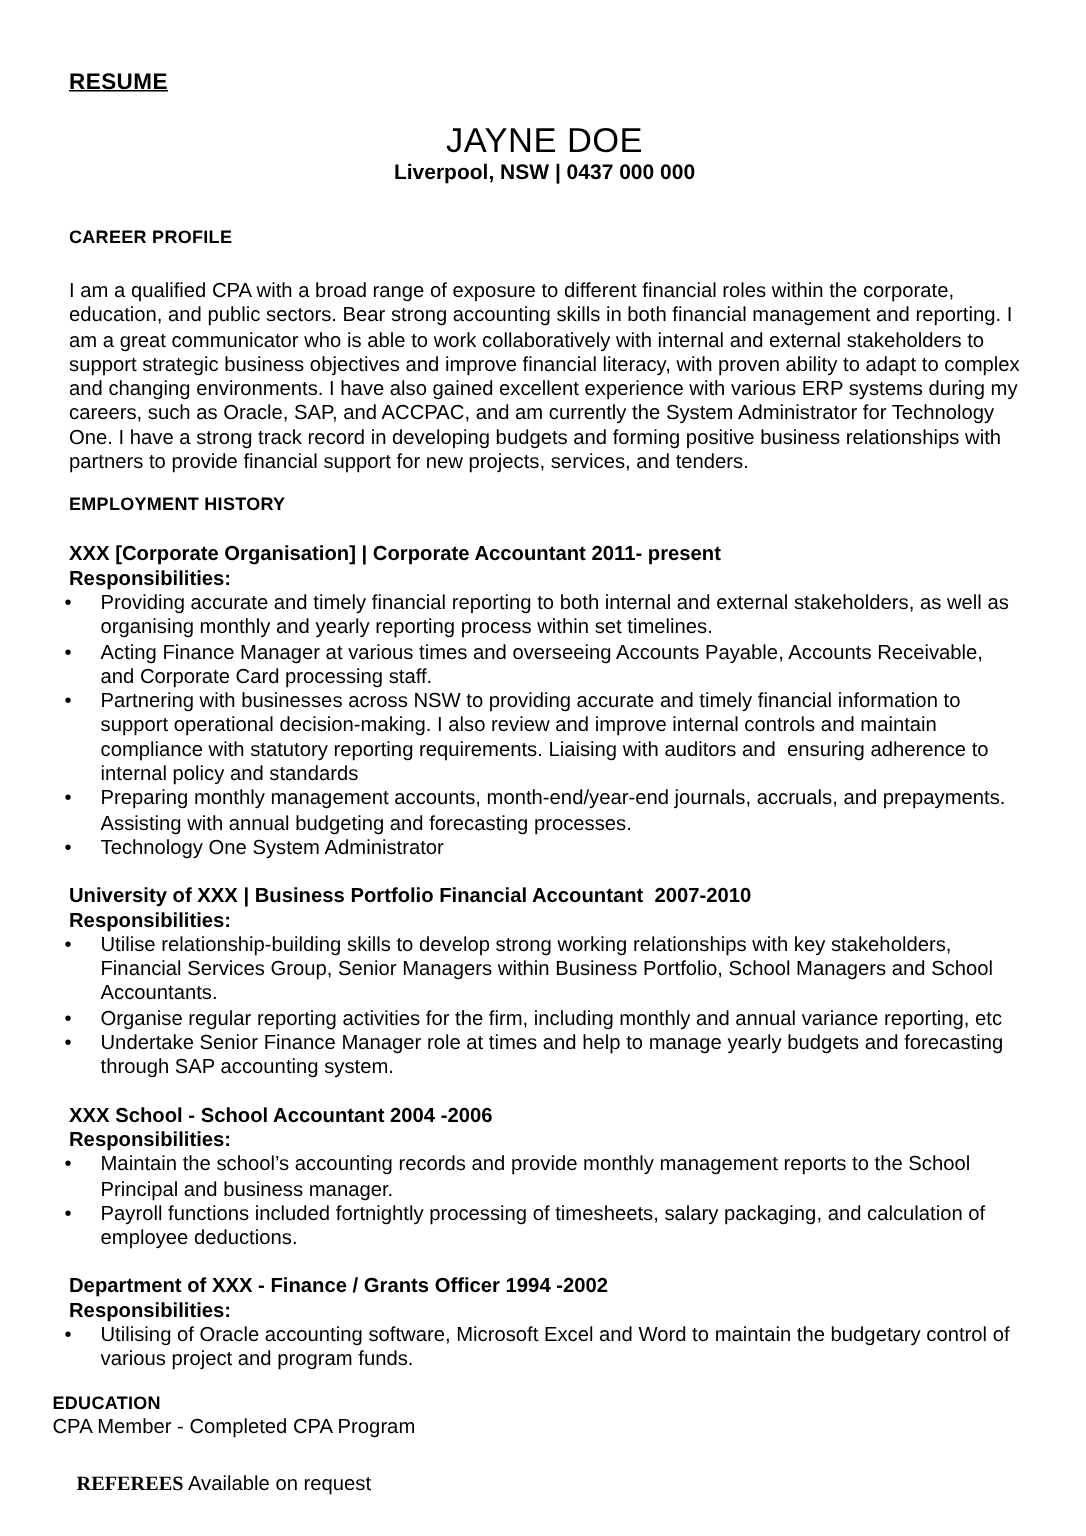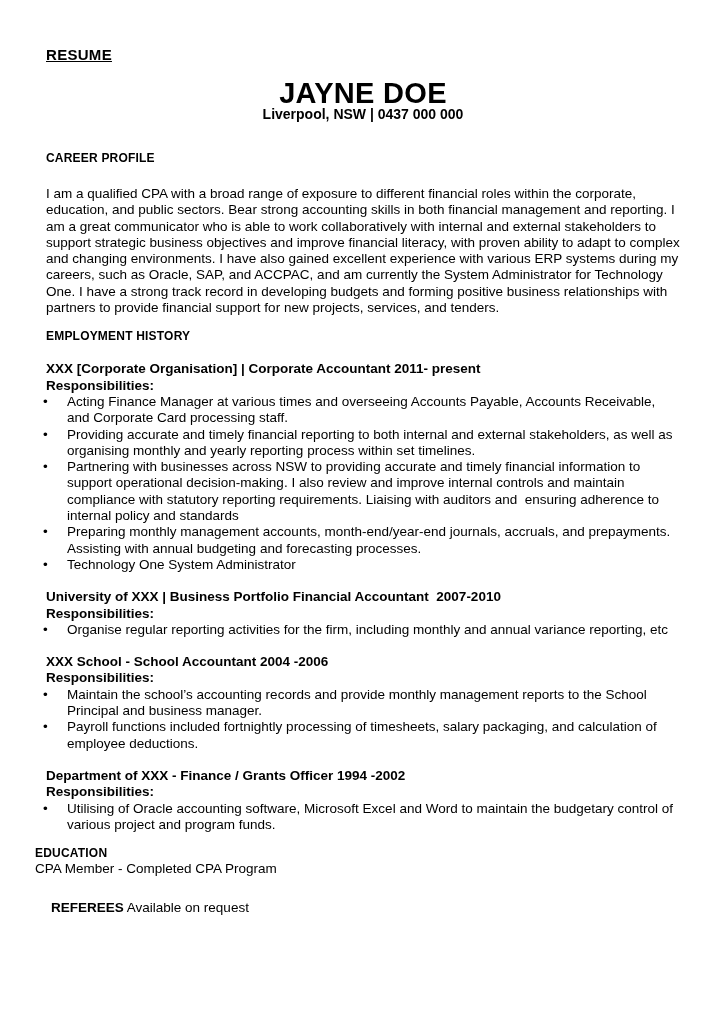--- a/index.html
+++ b/index.html
@@ -26,22 +26,22 @@
     font-weight: bold;
     text-decoration: underline;
     line-height: 15px;
     letter-spacing: 0.3px;
   }
   .header {
     text-align: center;
     margin-top: 18px;
   }
   .name {
-    font-size: 29px;
-    font-weight: bold;
+    font-size: 23px;
+    font-weight: normal;
     line-height: 26px;
     letter-spacing: 0.3px;
   }
   .contact {
     font-size: 14px;
     font-weight: bold;
     line-height: 17px;
   }
   .h2 {
     font-size: 12px;
@@ -90,21 +90,21 @@
   }
   .education .h2 { line-height: 16.3px; }
   .edu-line { white-space: pre-wrap; }
   .referees {
     margin-left: -10px;
     margin-top: 6px;
     font-size: 13.5px;
     line-height: 16.3px;
     white-space: pre-wrap;
   }
-  .referees .label { font-weight: bold; }
+  .referees .label { font-weight: bold; font-family: Liberation Serif, serif; }
 </style>
 </head>
 <body>
 
 <div class="page">
 
   <div class="doc-label">RESUME</div>
 
   <div class="header">
     <div class="name">JAYNE DOE</div>
@@ -116,33 +116,35 @@
     <div class="profile-body">I am a qualified CPA with a broad range of exposure to different financial roles within the corporate, education, and public sectors. Bear strong accounting skills in both financial management and reporting. I am a great communicator who is able to work collaboratively with internal and external stakeholders to support strategic business objectives and improve financial literacy, with proven ability to adapt to complex and changing environments. I have also gained excellent experience with various ERP systems during my careers, such as Oracle, SAP, and ACCPAC, and am currently the System Administrator for Technology One. I have a strong track record in developing budgets and forming positive business relationships with partners to provide financial support for new projects, services, and tenders.</div>
   </section>
 
   <section>
     <div class="h2 employment-heading">EMPLOYMENT HISTORY</div>
 
     <div class="job">
       <div class="job-title">XXX [Corporate Organisation] | Corporate Accountant 2011- present</div>
       <div class="resp-label">Responsibilities:</div>
       <ul class="bullets">
+        <li>Providing accurate and timely financial reporting to both internal and external stakeholders, as well as organising monthly and yearly reporting process within set timelines.</li>
         <li>Acting Finance Manager at various times and overseeing Accounts Payable, Accounts Receivable, and Corporate Card processing staff.</li>
-        <li>Providing accurate and timely financial reporting to both internal and external stakeholders, as well as organising monthly and yearly reporting process within set timelines.</li>
         <li>Partnering with businesses across NSW to providing accurate and timely financial information to support operational decision-making. I also review and improve internal controls and maintain compliance with statutory reporting requirements. Liaising with auditors and  ensuring adherence to internal policy and standards</li>
         <li>Preparing monthly management accounts, month-end/year-end journals, accruals, and prepayments. Assisting with annual budgeting and forecasting processes.</li>
         <li>Technology One System Administrator</li>
       </ul>
     </div>
 
     <div class="job">
       <div class="job-title">University of XXX | Business Portfolio Financial Accountant  2007-2010</div>
       <div class="resp-label">Responsibilities:</div>
       <ul class="bullets">
+        <li>Utilise relationship-building skills to develop strong working relationships with key stakeholders, Financial Services Group, Senior Managers within Business Portfolio, School Managers and School Accountants.</li>
         <li>Organise regular reporting activities for the firm, including monthly and annual variance reporting, etc</li>
+        <li>Undertake Senior Finance Manager role at times and help to manage yearly budgets and forecasting through SAP accounting system.</li>
       </ul>
     </div>
 
     <div class="job">
       <div class="job-title">XXX School - School Accountant 2004 -2006</div>
       <div class="resp-label">Responsibilities:</div>
       <ul class="bullets">
         <li>Maintain the school’s accounting records and provide monthly management reports to the School Principal and business manager.</li>
         <li>Payroll functions included fortnightly processing of timesheets, salary packaging, and calculation of employee deductions.</li>
       </ul>

